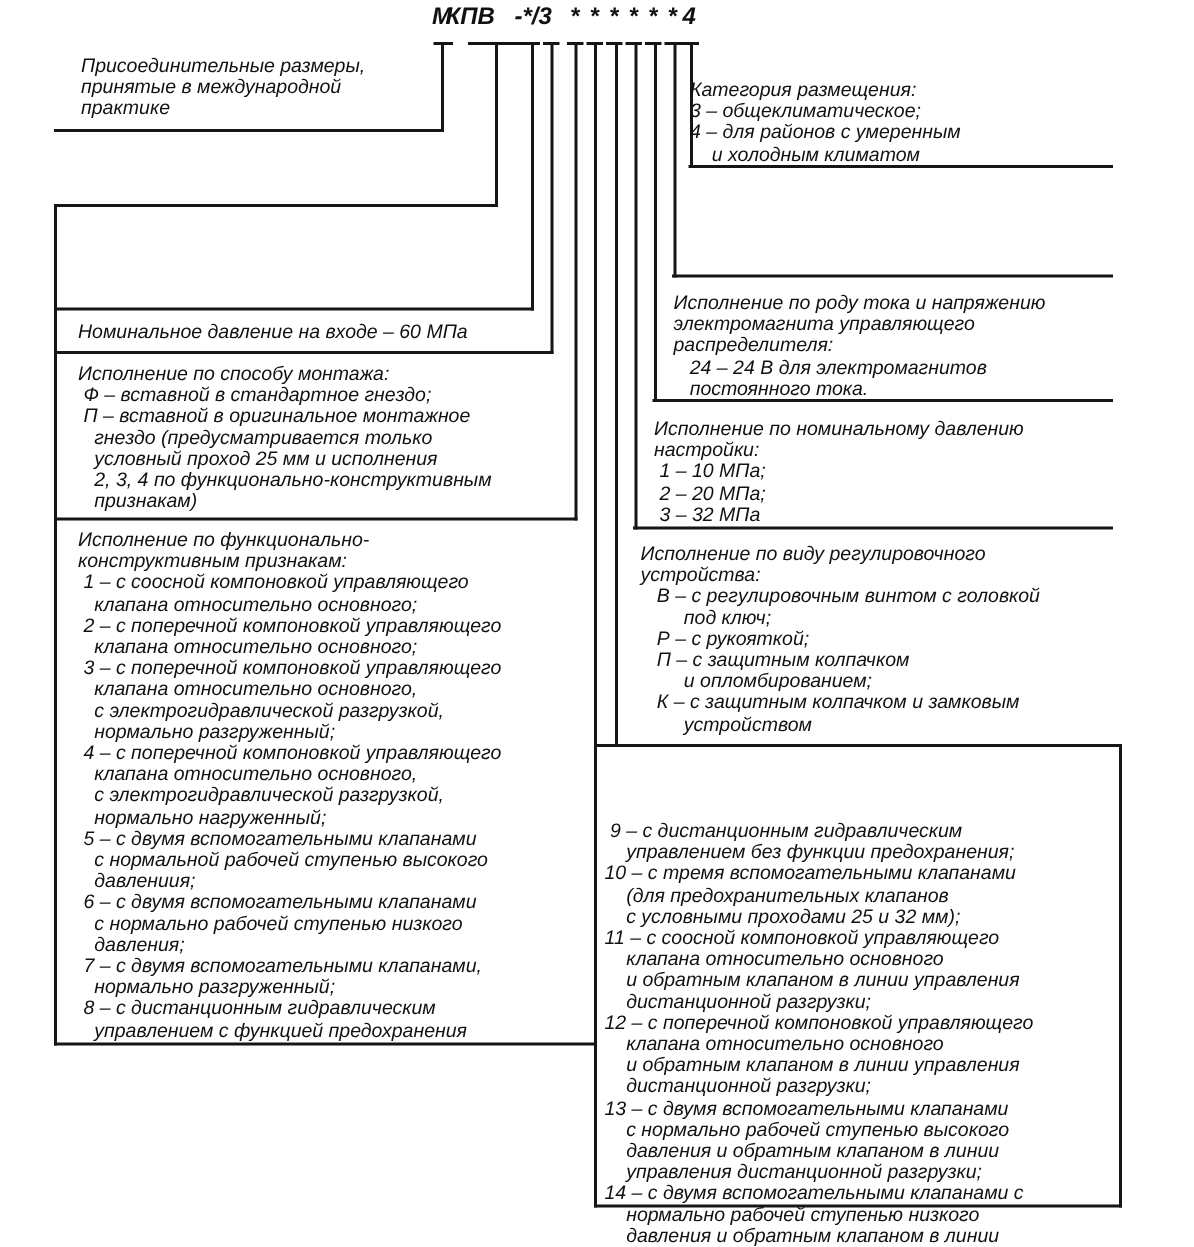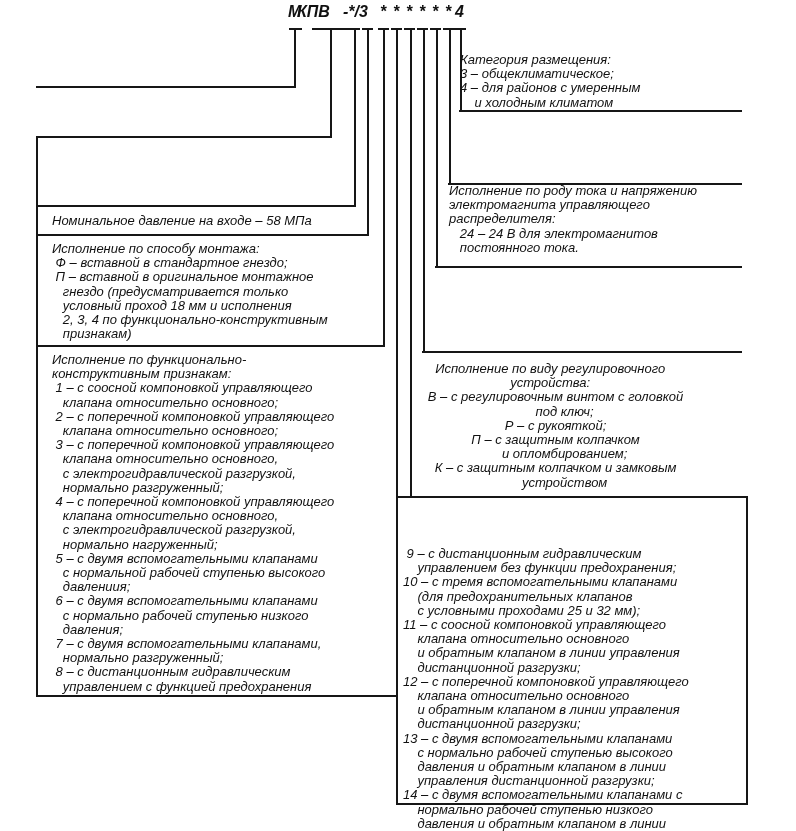--- a/index.html
+++ b/index.html
@@ -67,26 +67,29 @@
 
   <div class="ln h" style="left:459px;top:110px;width:283px;"></div>
   <div class="ln h" style="left:448px;top:183px;width:294px;"></div>
   <div class="ln h" style="left:435px;top:266px;width:307px;"></div>
   <div class="ln h" style="left:422px;top:351px;width:320px;"></div>
 
   <div class="ln h" style="left:396px;top:496px;width:352px;"></div>
   <div class="ln h" style="left:396px;top:803px;width:352px;"></div>
   <div class="ln v" style="left:746px;top:496px;height:309px;"></div>
 
-  <div class="tblock" style="left:52px;top:214px;">Номинальное давление на входе – 58 МПа</div>
+  <div class="tblock" style="left:54px;top:37px;">Присоединительные размеры,
+принятые в международной
+практике</div>
+  <div class="tblock" style="left:52px;top:214px;">Номинальное давление на входе – 60 МПа</div>
   <div class="tblock" style="left:52px;top:242px;">Исполнение по способу монтажа:
  Ф – вставной в стандартное гнездо;
  П – вставной в оригинальное монтажное
    гнездо (предусматривается только
-   условный проход 18 мм и исполнения
+   условный проход 25 мм и исполнения
    2, 3, 4 по функционально-конструктивным
    признакам)</div>
   <div class="tblock" style="left:52px;top:353px;">Исполнение по функционально-
 конструктивным признакам:
  1 – с соосной компоновкой управляющего
    клапана относительно основного;
  2 – с поперечной компоновкой управляющего
    клапана относительно основного;
  3 – с поперечной компоновкой управляющего
    клапана относительно основного,
@@ -104,26 +107,31 @@
    давления;
  7 – с двумя вспомогательными клапанами,
    нормально разгруженный;
  8 – с дистанционным гидравлическим
    управлением с функцией предохранения</div>
 
   <div class="tblock" style="left:460px;top:53px;">Категория размещения:
 3 – общеклиматическое;
 4 – для районов с умеренным
     и холодным климатом</div>
-  <div class="tblock" style="left:449px;top:184px;">Исполнение по роду тока и напряжению
+  <div class="tblock" style="left:449px;top:195px;">Исполнение по роду тока и напряжению
 электромагнита управляющего
 распределителя:
    24 – 24 В для электромагнитов
    постоянного тока.</div>
-  <div class="tblock" style="left:417px;top:362px;text-align:center;">Исполнение по виду регулировочного
+  <div class="tblock" style="left:436px;top:279px;">Исполнение по номинальному давлению
+настройки:
+ 1 – 10 МПа;
+ 2 – 20 МПа;
+ 3 – 32 МПа</div>
+  <div class="tblock" style="left:427px;top:362px;">Исполнение по виду регулировочного
 устройства:
    В – с регулировочным винтом с головкой
         под ключ;
    Р – с рукояткой;
    П – с защитным колпачком
         и опломбированием;
    К – с защитным колпачком и замковым
         устройством</div>
   <div class="tblock" style="left:403px;top:503px;margin-top:44px;"> 9 – с дистанционным гидравлическим
     управлением без функции предохранения;

